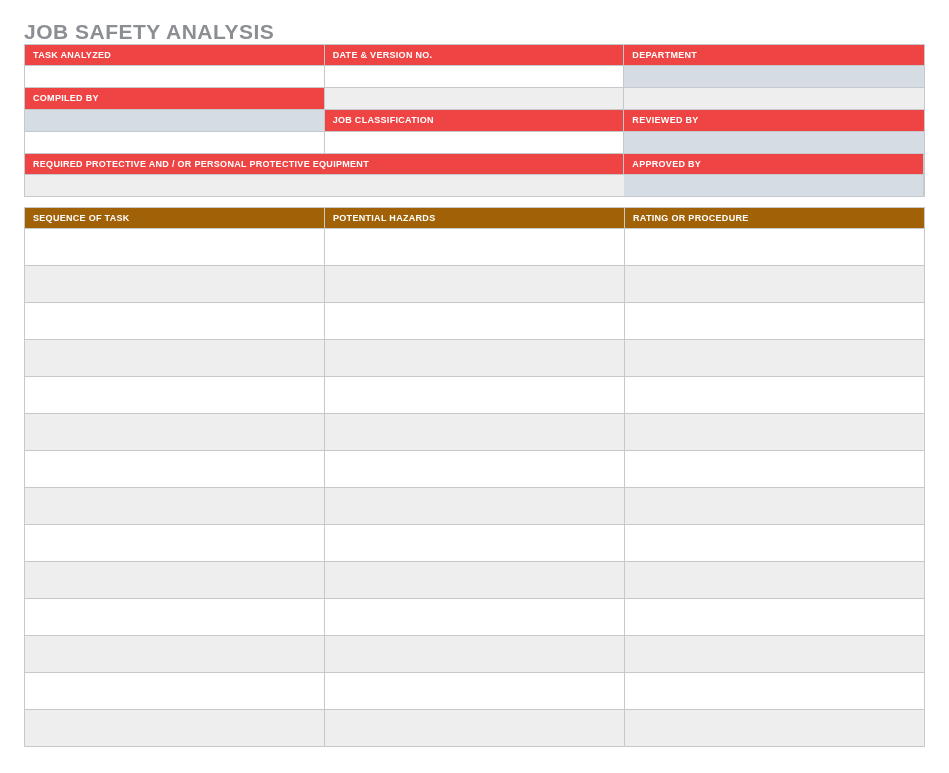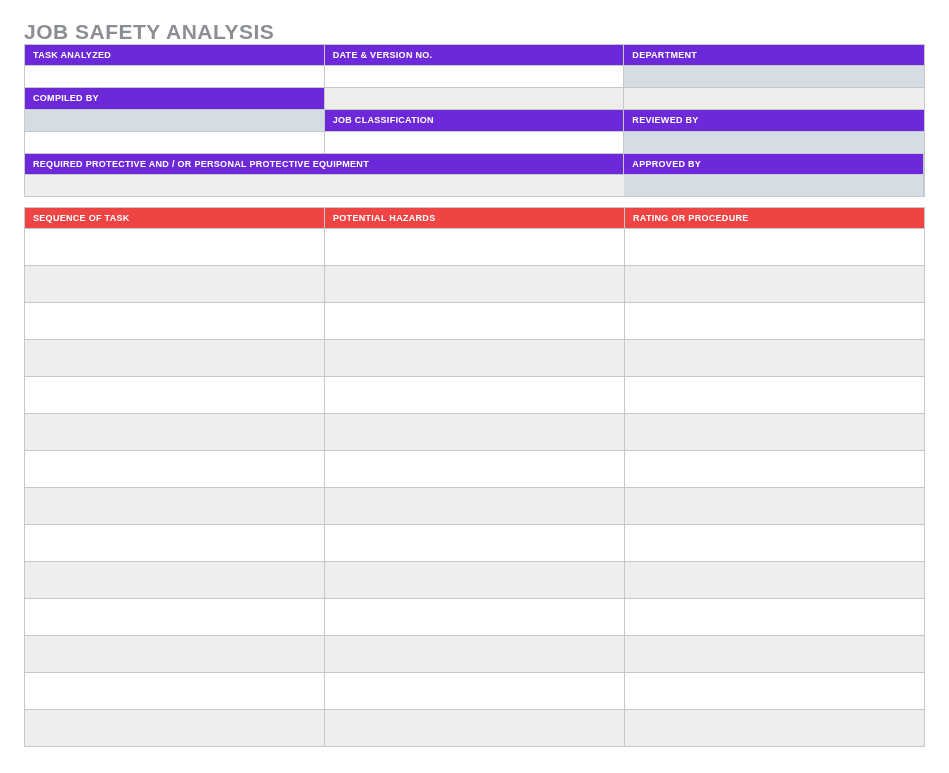--- a/index.html
+++ b/index.html
@@ -26,21 +26,21 @@
       border-bottom: none;
     }
     .info-grid > div {
       border-bottom: 1px solid #c5c8cc;
       border-right: 1px solid #c5c8cc;
     }
     .info-grid > div:nth-child(3n) {
       border-right: none;
     }
     .header-cell {
-      background: #6d28d9;
+      background: #ef4444;
       color: #ffffff;
       font-size: 9px;
       font-weight: bold;
       padding: 5px 8px;
       letter-spacing: 0.3px;
     }
     .header-cell.span-2 {
       grid-column: span 2;
     }
     .value-cell {
@@ -61,21 +61,21 @@
     }
     .gap-spacer {
       height: 10px;
     }
     .task-table {
       width: 100%;
       border-collapse: collapse;
       border: 1px solid #c5c8cc;
     }
     .task-table th {
-      background: #ef4444;
+      background: #a16207;
       color: #ffffff;
       font-size: 9px;
       font-weight: bold;
       text-align: left;
       padding: 5px 8px;
       letter-spacing: 0.3px;
       border-right: 1px solid #c5c8cc;
       width: 33.333%;
     }
     .task-table th:last-child {

